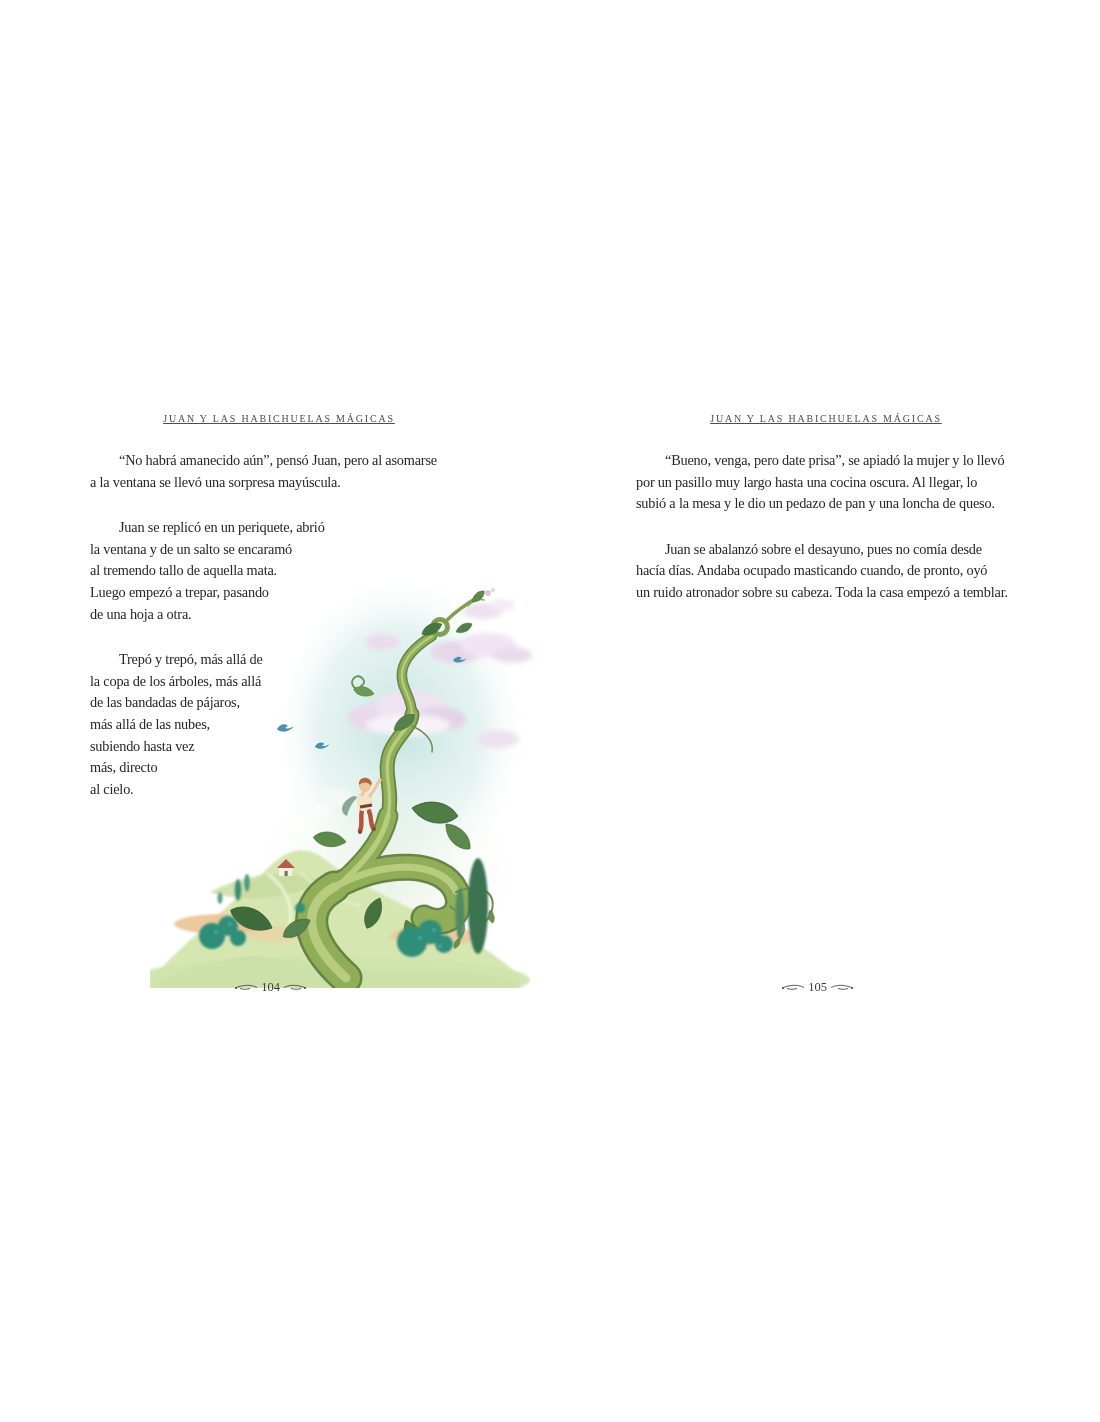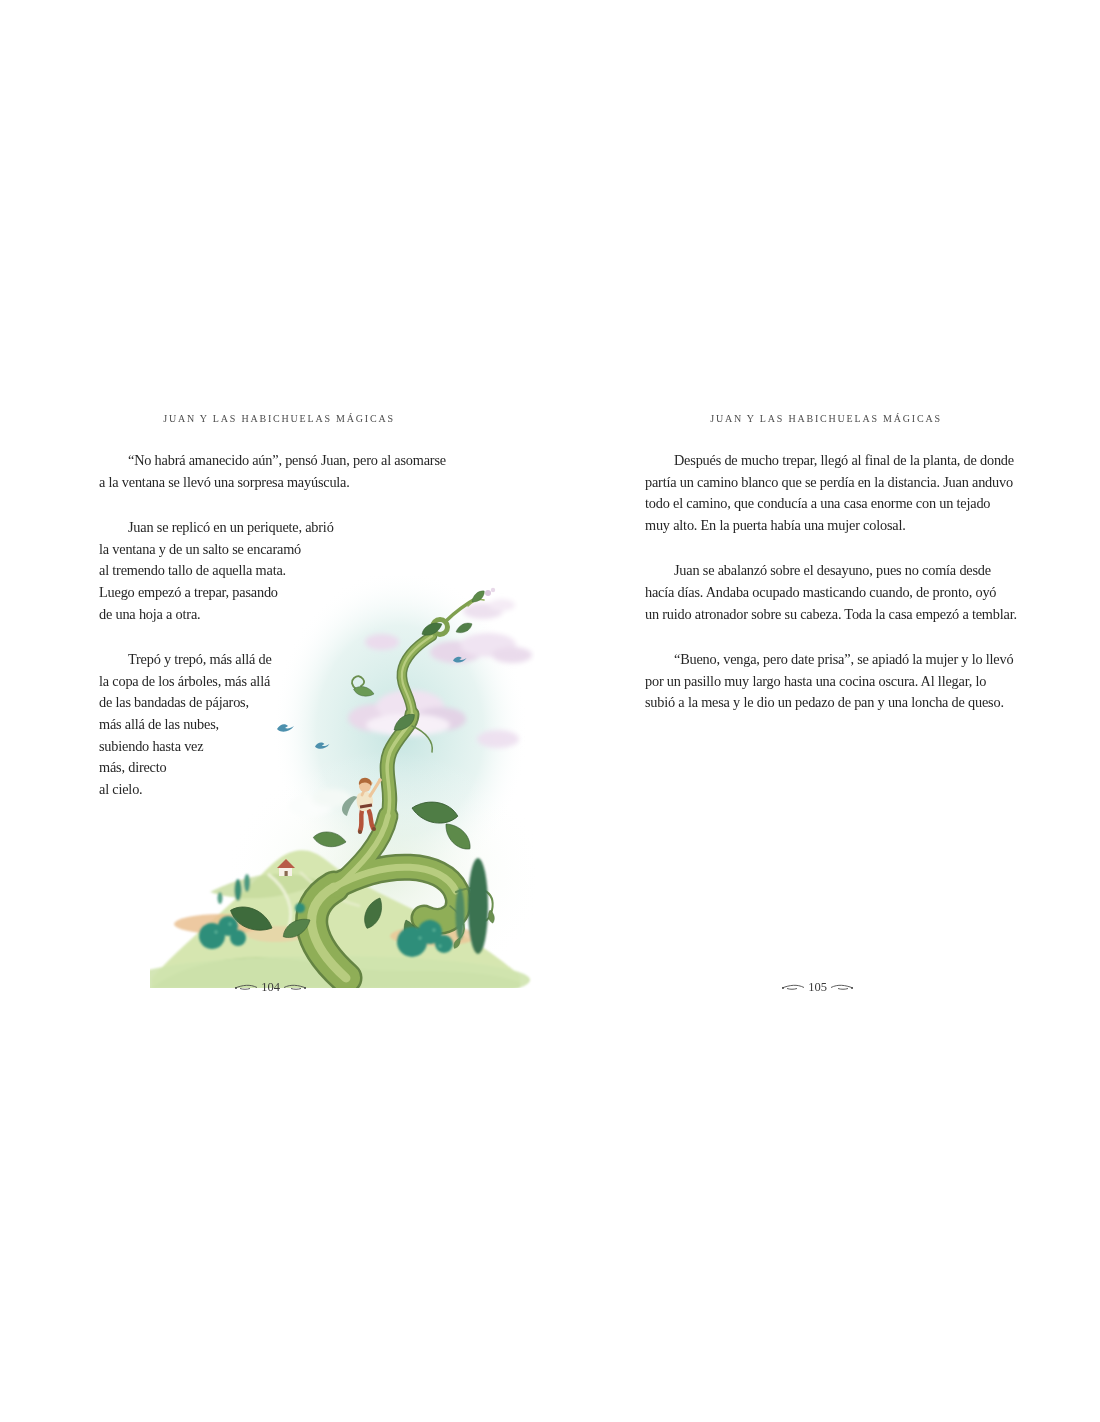--- a/index.html
+++ b/index.html
@@ -2,23 +2,23 @@
 <html><head>
 <meta charset="utf-8">
 <style>
   html,body{margin:0;padding:0;background:#ffffff;}
   body{width:1100px;height:1422px;position:relative;overflow:hidden;
        font-family:"Liberation Serif","DejaVu Serif",serif;}
   .page{position:absolute;top:413px;height:620px;}
   #page-left{left:84px;width:390px;}
   #page-right{left:630px;width:392px;}
   .running-head{text-align:center;font-size:10px;letter-spacing:1.8px;
-       color:#4c4c4c;position:relative;z-index:2;white-space:pre;}
+       color:#4c4c4c;position:relative;z-index:2;white-space:pre;text-decoration:underline;}
   .body-text{margin-top:26px;position:relative;z-index:2;}
-  p.para{margin:0 0 24px 15px;font-size:14.3px;line-height:21.6px;letter-spacing:-0.2px;
+  p.para{margin:0 0 24px 6px;font-size:14.3px;line-height:21.6px;letter-spacing:-0.2px;
        color:#262626;white-space:pre;text-indent:29px;}
   .folio{position:absolute;left:0;right:17px;top:567px;display:flex;justify-content:center;
        align-items:center;gap:3px;font-size:12.5px;color:#3a3a3a;z-index:2;}
   .illustration{position:absolute;left:66px;top:163px;width:385px;height:412px;z-index:1;}
   svg{display:block;}
   .fl{flex:0 0 auto;}
 </style>
 </head>
 <body>
 
@@ -217,30 +217,26 @@
         <circle cx="2" cy="5" r="1" fill="#4a4a4a"></circle>
       </g>
     </svg>
   </div>
 </section>
 
 <section class="page" id="page-right">
   <div class="running-head">JUAN Y LAS HABICHUELAS MÁGICAS</div>
 
   <div class="body-text">
-    <p class="para">Después de mucho trepar, llegó al final de la planta, de donde
-partía un camino blanco que se perdía en la distancia. Juan anduvo
-todo el camino, que conducía a una casa enorme con un tejado
-muy alto. En la puerta había una mujer colosal.</p>
+    <p class="para">“Bueno, venga, pero date prisa”, se apiadó la mujer y lo llevó
+por un pasillo muy largo hasta una cocina oscura. Al llegar, lo
+subió a la mesa y le dio un pedazo de pan y una loncha de queso.</p>
     <p class="para">Juan se abalanzó sobre el desayuno, pues no comía desde
 hacía días. Andaba ocupado masticando cuando, de pronto, oyó
 un ruido atronador sobre su cabeza. Toda la casa empezó a temblar.</p>
-    <p class="para">“Bueno, venga, pero date prisa”, se apiadó la mujer y lo llevó
-por un pasillo muy largo hasta una cocina oscura. Al llegar, lo
-subió a la mesa y le dio un pedazo de pan y una loncha de queso.</p>
   </div>
 
   <div class="folio">
     <svg class="fl" width="24" height="9" viewBox="0 0 24 9">
       <path d="M23,4.5 C16,1 9,2 1,5 M6,5.5 C9,6.5 13,6.5 16,5.5" stroke="#4a4a4a" stroke-width="0.9" fill="none"></path>
       <circle cx="2" cy="5" r="1" fill="#4a4a4a"></circle>
     </svg>
     <span>105</span>
     <svg class="fl" width="24" height="9" viewBox="0 0 24 9">
       <g transform="scale(-1,1) translate(-24,0)">

